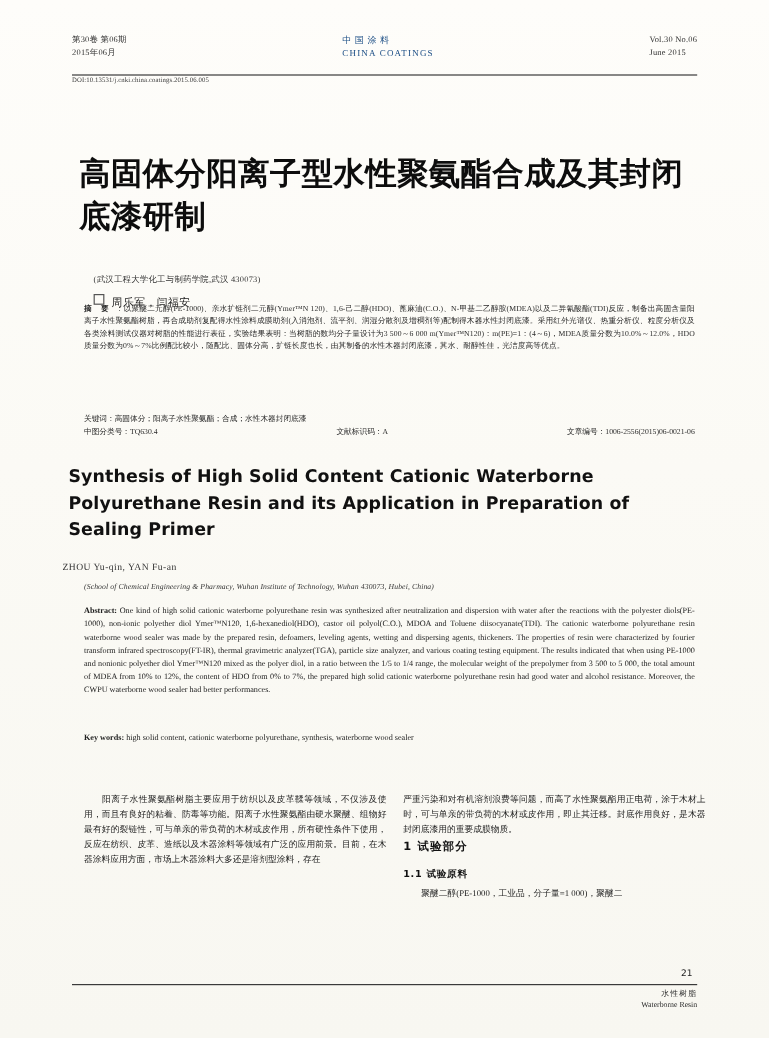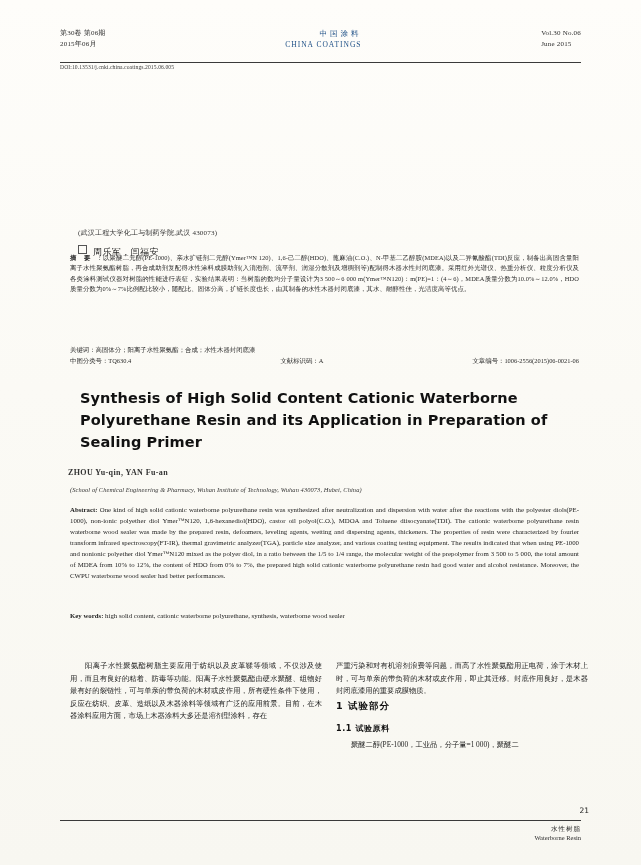--- a/index.html
+++ b/index.html
@@ -29,21 +29,21 @@
     height: 34px;
     display: flex;
     justify-content: space-between;
     align-items: flex-start;
     font-size: 7px;
     color: #2e2e2e;
     letter-spacing: 0.2px;
   }
   .mast-col { line-height: 1.5; }
   .mast-col.left { text-align: left; }
-  .mast-col.center { text-align: right; font-size: 7.5px; color:#1d4f86; }
+  .mast-col.center { text-align: left; font-size: 7.5px; color:#1d4f86; }
   .mast-col.center .cn { letter-spacing: 3px; }
   .mast-col.center .en { letter-spacing: 1px; font-family:"Liberation Serif",serif; }
   .mast-col.right { }
 
   .header-rule {
     position: absolute;
     left: 60px; right: 60px; top: 62px;
     height: 1px;
     background: #3a3a3a;
   }
@@ -114,36 +114,35 @@
   .cn-meta .row {
     display: flex;
     justify-content: space-between;
   }
   .cn-meta .row span { white-space: nowrap; }
   .cn-meta .kw { text-align: left; }
 
   
   .title-en {
     position: absolute;
-    left: 80px; right: 62px; top: 388px;
+    left: 57px; right: 62px; top: 388px;
     font-family: "DejaVu Sans", sans-serif;
     font-weight: bold;
     font-size: 14.5px;
     line-height: 1.5;
     color: #111;
     letter-spacing: 0.1px;
   }
   .authors-en {
     position: absolute;
-    left: 68px; top: 468px;
+    left: 52px; top: 468px;
     font-size: 8px;
     color: #333;
     letter-spacing: 0.4px;
     font-family: "Liberation Serif", serif;
-    font-weight: bold;
   }
   .affil-en {
     position: absolute;
     left: 70px; right: 62px; top: 486px;
     font-size: 6.4px;
     font-style: italic;
     color: #333;
     letter-spacing: 0.1px;
   }
   .en-abs {
@@ -192,21 +191,21 @@
     margin: 8px 0 3px 0;
     letter-spacing: 0.6px;
     color: #111;
   }
   .para { margin: 0 0 0 0; text-indent: 15px; }
   .para.noind { text-indent: 0; }
 
   
   .page-num {
     position: absolute;
-    right: 52px; top: 806px;
+    right: 64px; top: 806px;
     font-size: 7.5px;
     color: #222;
     font-family: "DejaVu Sans", sans-serif;
   }
   .footer-rule {
     position: absolute;
     left: 60px; right: 60px; top: 820px;
     height: 1px;
     background: #3a3a3a;
   }
@@ -237,20 +236,21 @@
         <div class="en">CHINA COATINGS</div>
       </div>
       <div class="mast-col right">
         <div>Vol.30  No.06</div>
         <div>June  2015</div>
       </div>
     </div>
     <div class="header-rule"></div>
     <div class="doi">DOI:10.13531/j.cnki.china.coatings.2015.06.005</div>
 
+    <div class="title-cn">高固体分阳离子型水性聚氨酯合成及其封闭底漆研制</div>
 
     <div class="authors-cn">
       <span class="sq"></span><span>周乐军，闫福安</span>
     </div>
     <div class="affil-cn">(武汉工程大学化工与制药学院,武汉  430073)</div>
 
     <div class="cn-abs">
       <span class="lbl">摘  要</span><span>：以聚醚二元醇(PE-1000)、亲水扩链剂二元醇(Ymer™N 120)、1,6-己二醇(HDO)、蓖麻油(C.O.)、N-甲基二乙醇胺(MDEA)以及二异氰酸酯(TDI)反应，制备出高固含量阳离子水性聚氨酯树脂，再合成助剂复配得水性涂料成膜助剂(入消泡剂、流平剂、润湿分散剂及增稠剂等)配制得木器水性封闭底漆。采用红外光谱仪、热重分析仪、粒度分析仪及各类涂料测试仪器对树脂的性能进行表征，实验结果表明：当树脂的数均分子量设计为3 500～6 000 m(Ymer™N120)：m(PE)=1：(4～6)，MDEA质量分数为10.0%～12.0%，HDO质量分数为0%～7%比例配比较小，随配比、固体分高，扩链长度也长，由其制备的水性木器封闭底漆，其水、耐醇性佳，光洁度高等优点。</span>
     </div>
 

